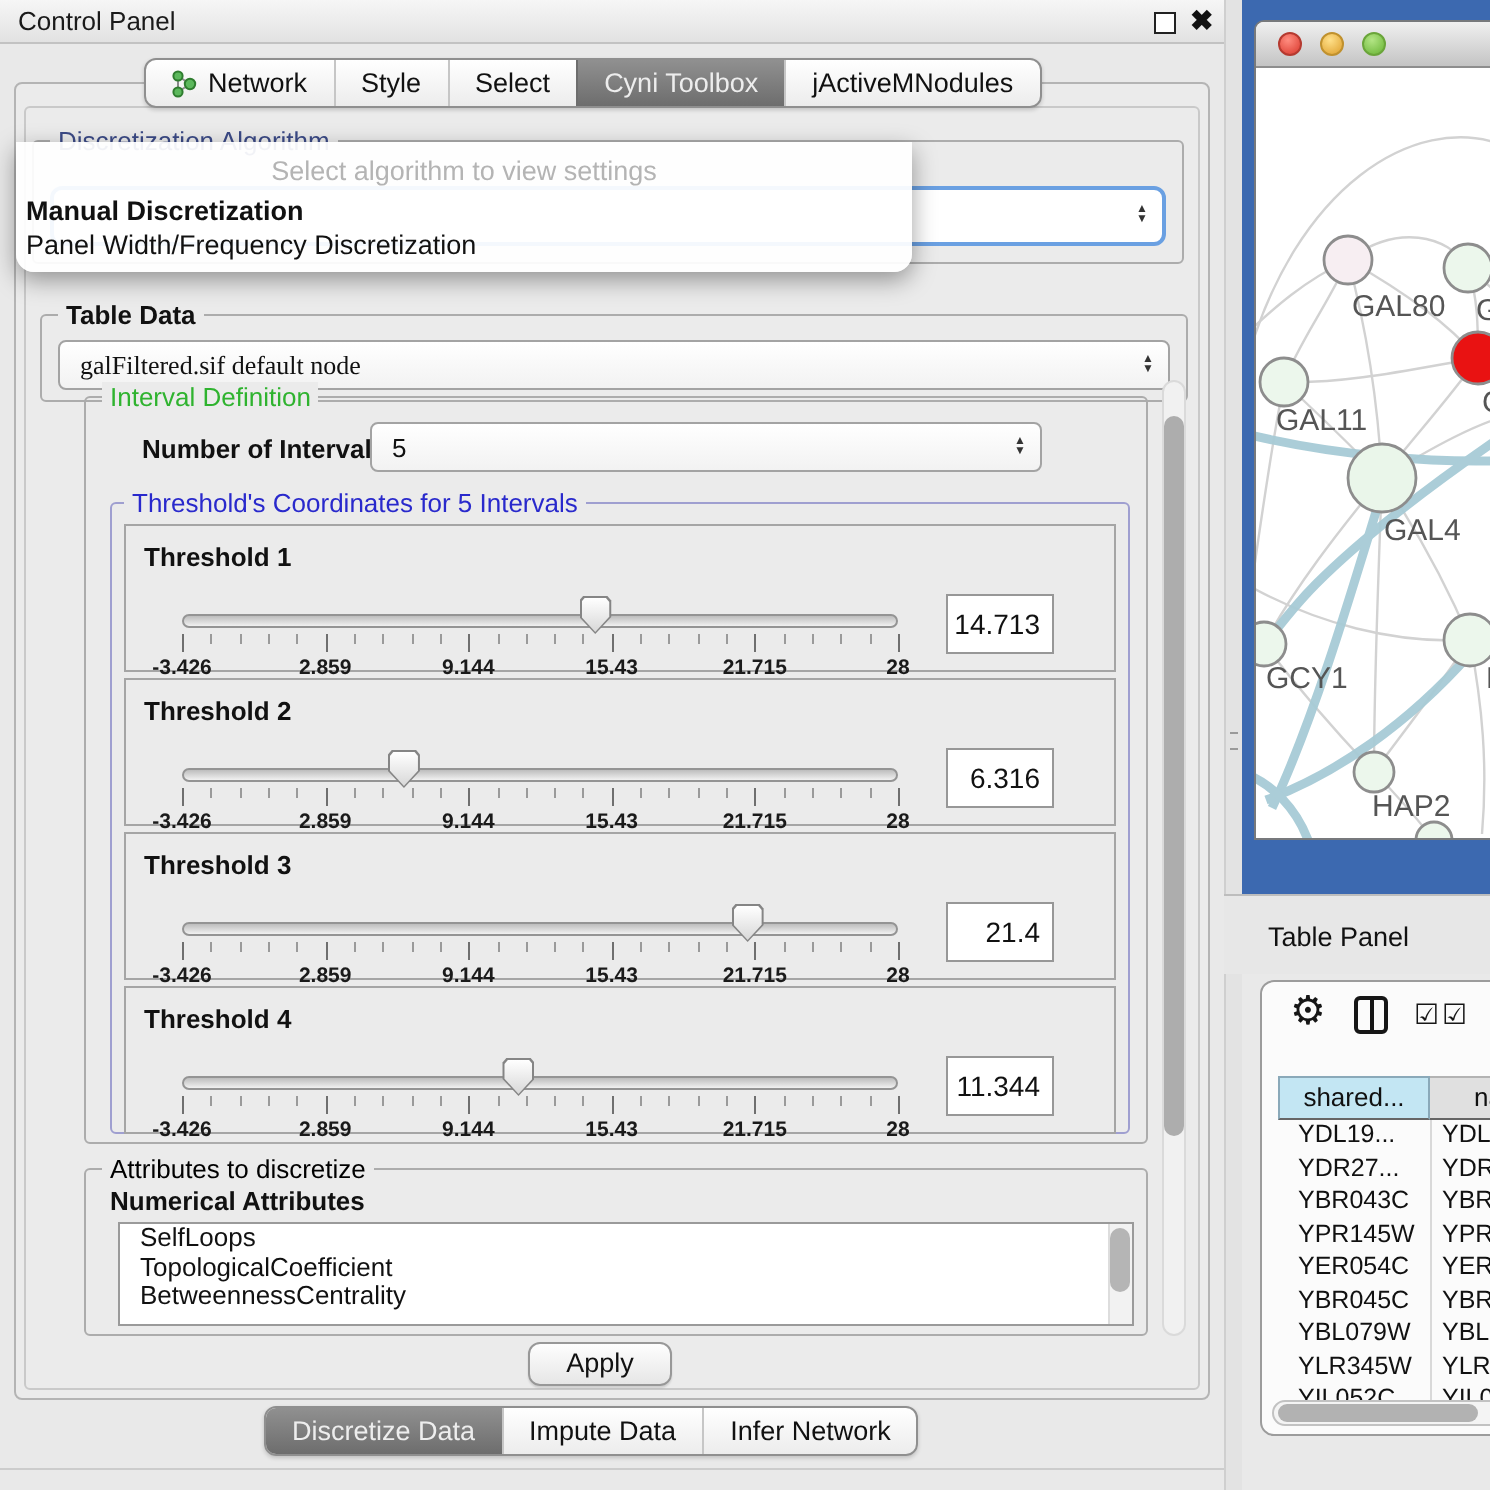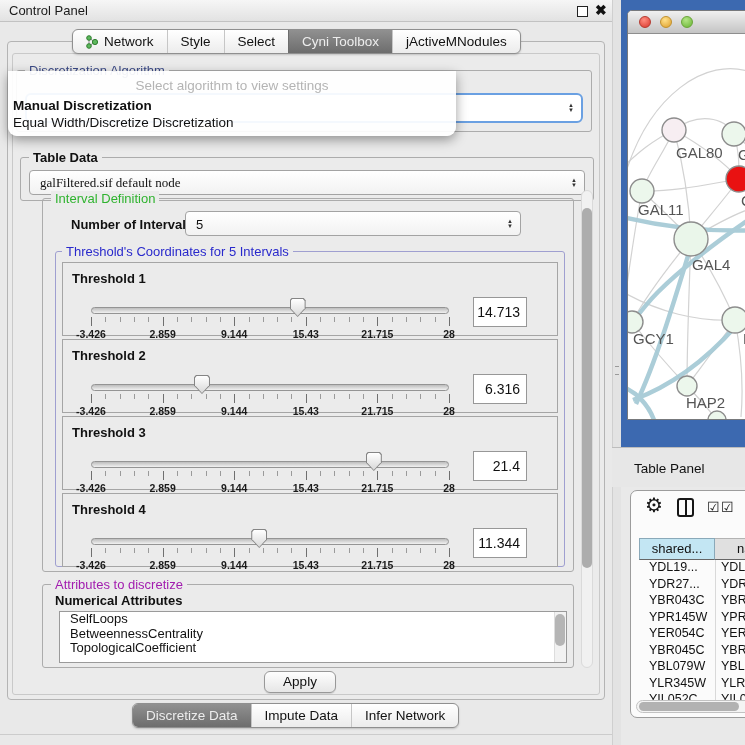--- a/index.html
+++ b/index.html
@@ -73,21 +73,21 @@
   .tick-labels { position:absolute; left:0; right:0; top:27px; height:12px; }
   .tick-labels span { position:absolute; transform:translateX(-50%); font-size:10.5px; font-weight:bold; color:#1a1a1a; white-space:nowrap; }
   .thumb { position:absolute; top:-3px; width:16px; height:19px; background:#858585;
     clip-path:polygon(12% 0,88% 0,100% 12%,100% 55%,50% 100%,0 55%,0 12%); }
   .thumb::after { content:""; position:absolute; left:1px; right:1px; top:1px; bottom:1px;
     background:linear-gradient(#ffffff,#d8d8d8); clip-path:polygon(12% 0,88% 0,100% 12%,100% 55%,50% 100%,0 55%,0 12%); }
   .value-box { position:absolute; left:410px; top:34px; width:54px; height:30px; background:#fff;
     border:1px solid #979797; font-size:14px; text-align:right; line-height:28px; padding-right:6px; }
 
   #attr-fieldset { left:42px; top:584px; width:532px; height:84px; }
-  #attr-fieldset .legend { color:#a21caf; }
+  #attr-fieldset .legend { color:#000000; }
   #attr-sublabel { position:absolute; left:12px; top:8px; font-size:13px; font-weight:bold; }
   #attr-list { position:absolute; left:16px; top:26px; width:508px; height:52px; background:#fff; border:1px solid #9a9a9a; overflow:hidden; }
   #attr-list .item { font-size:13px; padding-left:10px; line-height:14.5px; white-space:nowrap; }
   #attr-list .item:first-child { margin-top:4px; }
   #attr-scrollthumb { position:absolute; right:1px; top:2px; width:10px; height:32px; background:#b5b5b5; border-radius:5px; }
   #attr-scrolltrack { position:absolute; right:0; top:0; width:12px; height:100%; background:#f2f2f2; border-left:1px solid #ddd; }
 
   #apply-btn { position:absolute; left:264px; top:671px; width:72px; height:22px; border:1px solid #989898; border-radius:6px;
     background:linear-gradient(#fefefe,#e6e6e6); font-size:13.5px; text-align:center; line-height:20px; box-shadow:0 1px 1px rgba(0,0,0,0.12); }
 
@@ -180,21 +180,21 @@
       <span class="stepper">
           <i>▲</i>
           <i>▼</i>
         </span>
     </div>
   </div>
 
   <div id="algo-popup">
     <div class="hint">Select algorithm to view settings</div>
     <div id="popup-item-0" class="popup-item">Manual Discretization</div>
-    <div id="popup-item-1" class="popup-item">Equal Width/Discretize Discretization</div>
+    <div id="popup-item-1" class="popup-item">Panel Width/Frequency Discretization</div>
   </div>
 
   <div id="tabledata-fieldset" class="fieldset">
     <span class="legend">Table Data</span>
     <div id="tabledata-combo" class="combo">
       <span class="txt">galFiltered.sif default node</span>
       <span class="stepper">
           <i>▲</i>
           <i>▼</i>
         </span>
@@ -400,22 +400,22 @@
     </div>
   </div>
 
   <div id="attr-fieldset" class="fieldset">
     <span class="legend">Attributes to discretize</span>
     <span id="attr-sublabel">Numerical Attributes</span>
     <div id="attr-list">
       <div id="attr-scrolltrack"></div>
       <div id="attr-scrollthumb"></div>
     <div class="item">SelfLoops</div>
+        <div class="item">TopologicalCoefficient</div>
         <div class="item">BetweennessCentrality</div>
-        <div class="item">TopologicalCoefficient</div>
       </div>
   </div>
 
   <div id="apply-btn">Apply</div>
 
   <div id="bottom-tabs" class="tabgroup">
     <div class="tab active">
         <span>Discretize Data</span>
       </div>
     <div class="tab">

